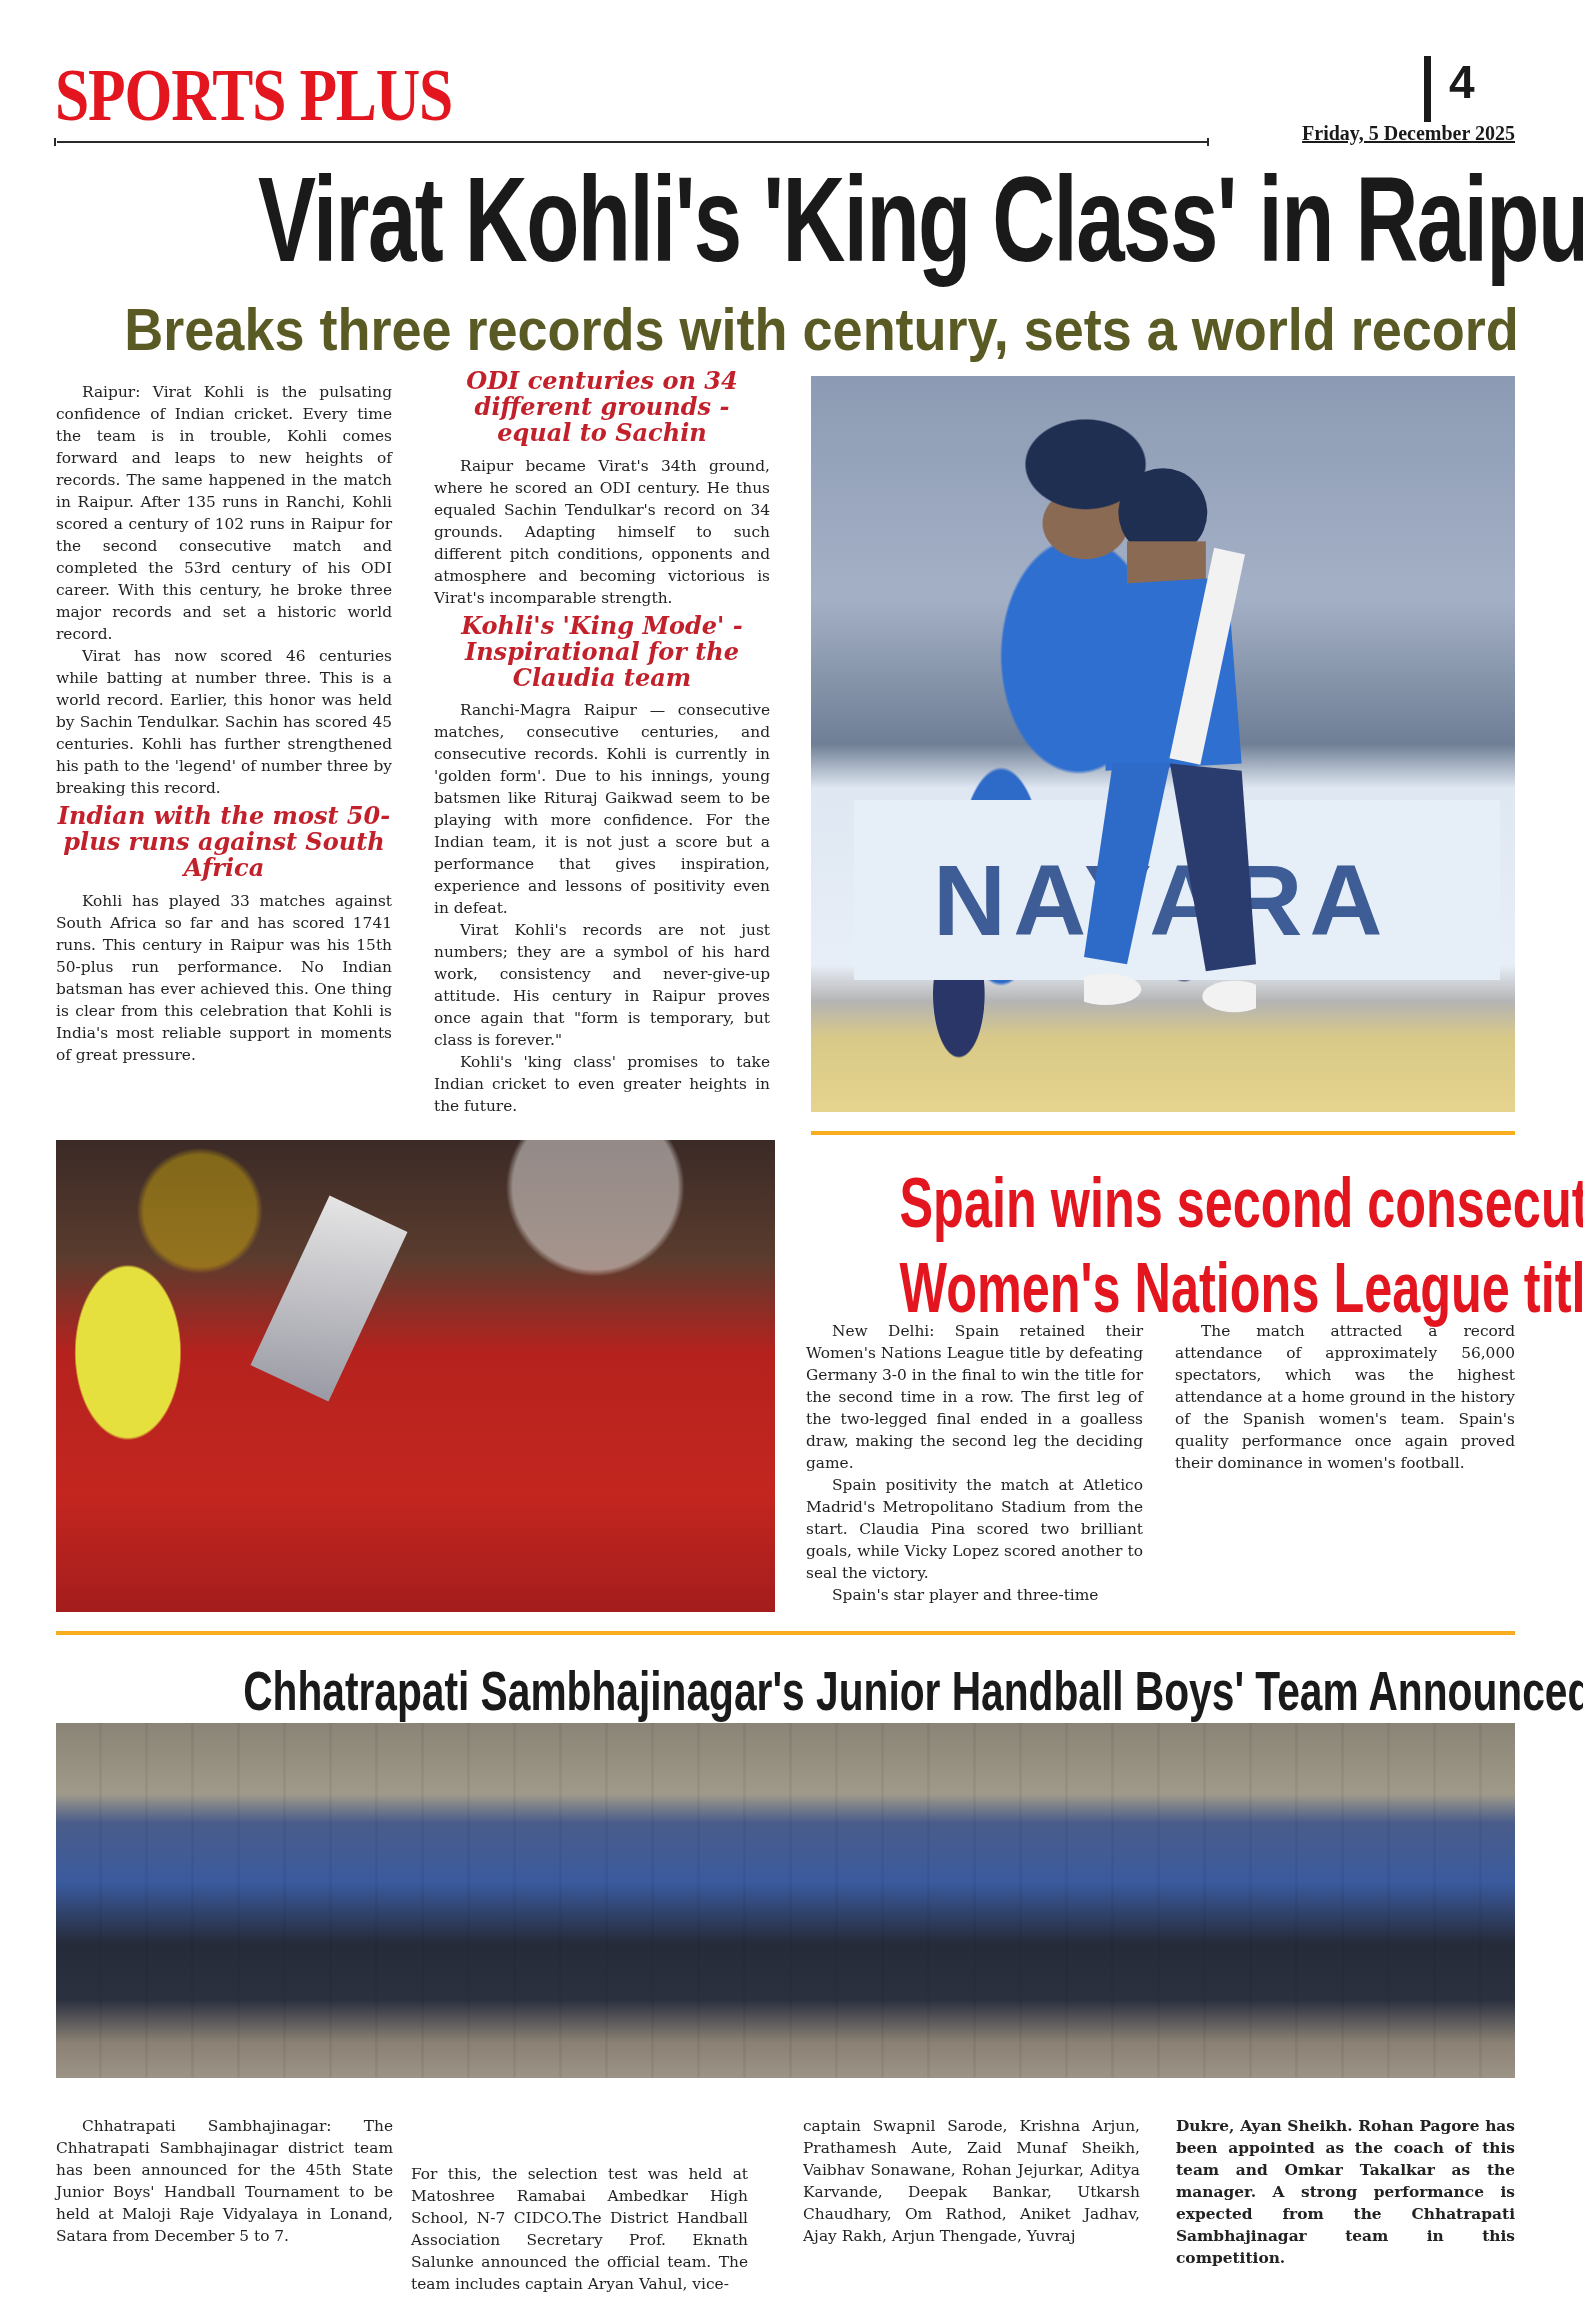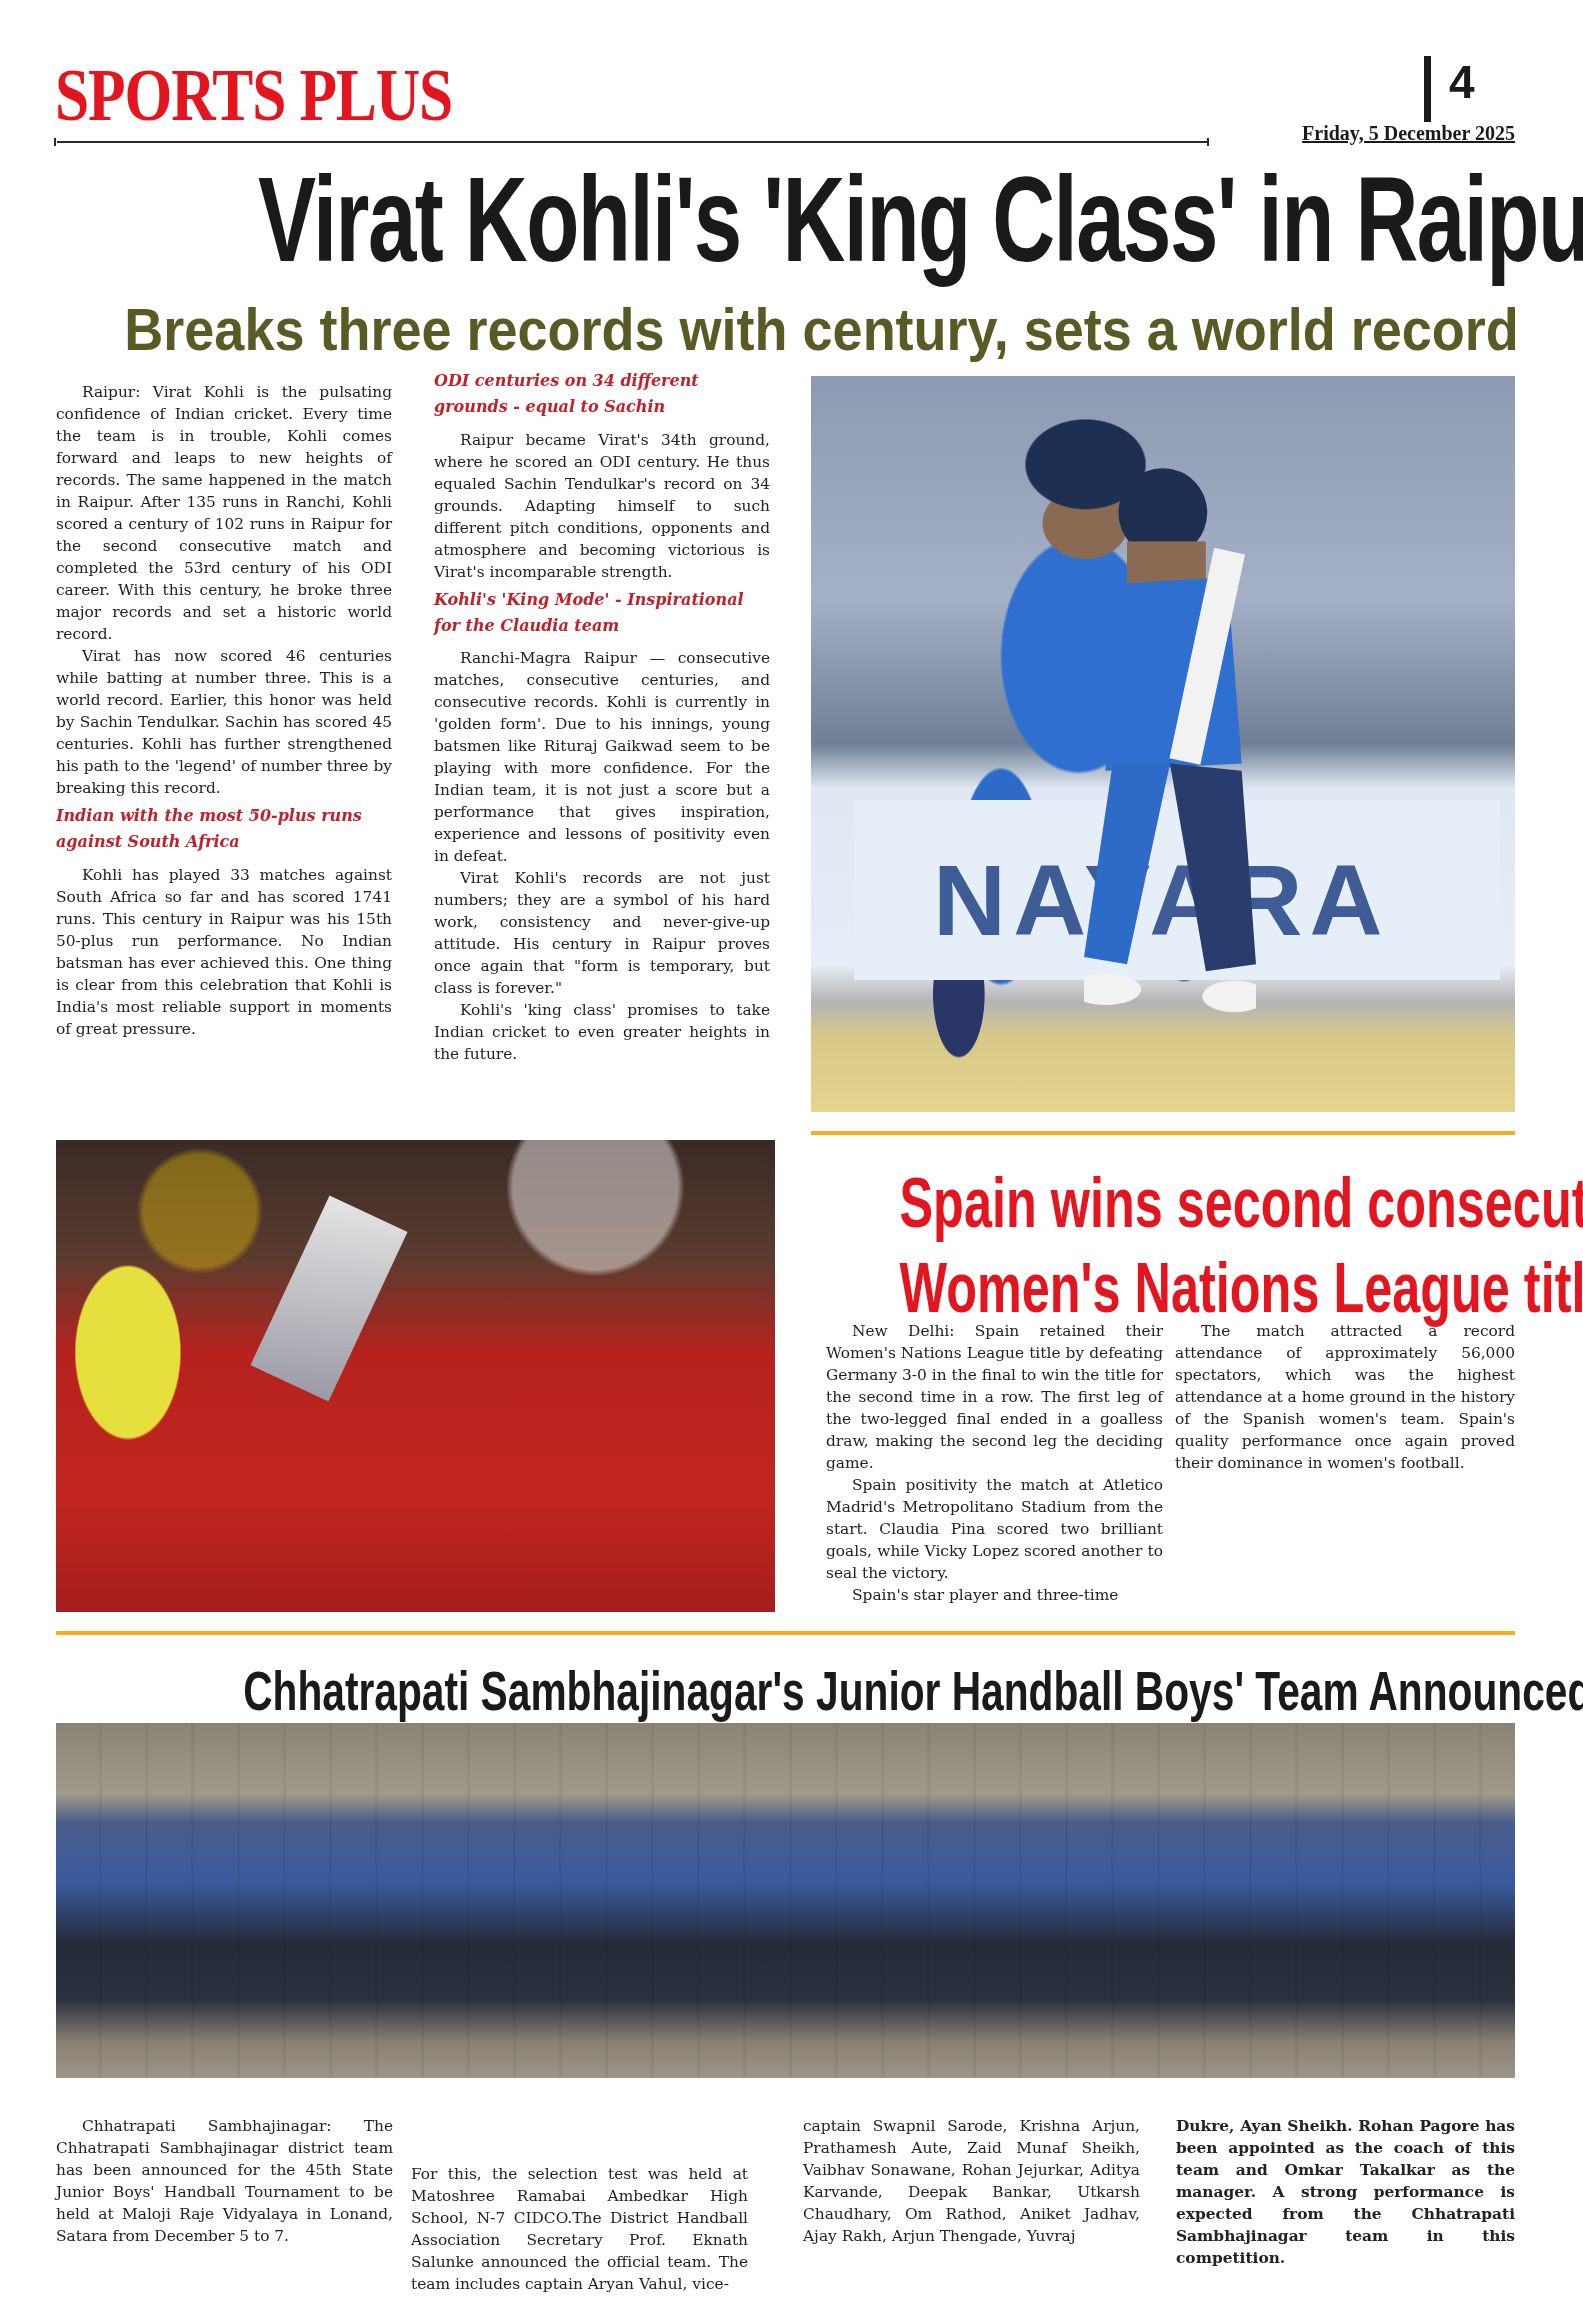--- a/index.html
+++ b/index.html
@@ -14,21 +14,21 @@
   .rule { left: 57px; top: 141px; width: 1152px; height: 2.2px; background: #2a2a2a; }
   .rule::before, .rule::after { content: ""; position: absolute; top: -2.9px; width: 2.2px; height: 8px; background: #2a2a2a; }
   .rule::before { left: -2.9px; }
   .rule::after { right: 0; }
 
   .headline { left: 50px; top: 159px; width: 1486px; text-align: center; font-family: "Liberation Sans", sans-serif; font-weight: bold; font-size: 121px; line-height: 1; color: #1a1a1a; letter-spacing: -2.2px; transform: scaleX(0.72); transform-origin: center top; white-space: nowrap; }
   .subhead { left: 50px; top: 300px; width: 1486px; text-align: center; font-family: "Liberation Sans", sans-serif; font-weight: bold; font-size: 60px; line-height: 1; color: #5a5a25; transform: scaleX(0.9); transform-origin: center top; white-space: nowrap; }
 
   .col { font-family: "DejaVu Serif", serif; font-size: 15.4px; line-height: 22px; text-align: justify; color: #222; }
   .col p { margin: 0; text-indent: 26px; }
-  .subhd { font-family: "DejaVu Serif", serif; font-style: italic; font-weight: bold; color: #c2202a; font-size: 16px; line-height: 26px; text-align: left; margin: 4.3px 0 8.6px 0; }
+  .subhd { font-family: "DejaVu Serif", serif; font-style: italic; font-weight: bold; color: #c2202a; font-size: 24px; line-height: 26px; text-align: center; margin: 4.3px 0 8.6px 0; }
 
   .photo { overflow: hidden; }
   .kohli-photo { left: 811px; top: 376px; width: 704px; height: 736px;
     background:
       radial-gradient(ellipse 14% 10% at 39% 12%, #1f2f52 0 60%, transparent 62%),
       radial-gradient(ellipse 10% 8% at 39% 20%, #8a6a52 0 60%, transparent 62%),
       linear-gradient(160deg, transparent 40%, transparent 41%),
       radial-gradient(ellipse 18% 26% at 38% 38%, #2f6fd0 0 60%, transparent 62%),
       radial-gradient(ellipse 10% 24% at 27% 68%, #2e6ac8 0 60%, transparent 62%),
       radial-gradient(ellipse 8% 20% at 53% 70%, #2a3b6e 0 60%, transparent 62%),
@@ -108,21 +108,21 @@
 
 <div class="abs photo spain-photo">
   <div class="trophy"></div>
 </div>
 <div class="abs yellow-rule spain-rule"></div>
 <div class="abs spain-head">
   <div>Spain wins second consecutive</div>
   <div>Women's Nations League title</div>
 </div>
 
-<div class="abs col" style="left:806px; top:1320px; width:337px;margin-left:20px;">
+<div class="abs col" style="left:806px; top:1320px; width:337px;">
   <p>New Delhi: Spain retained their Women's Nations League title by defeating Germany 3-0 in the final to win the title for the second time in a row. The first leg of the two-legged final ended in a goalless draw, making the second leg the deciding game.</p>
   <p>Spain positivity the match at Atletico Madrid's Metropolitano Stadium from the start. Claudia Pina scored two brilliant goals, while Vicky Lopez scored another to seal the victory.</p>
   <p>Spain's star player and three-time</p>
 </div>
 <div class="abs col" style="left:1175px; top:1320px; width:340px;">
   <p>The match attracted a record attendance of approximately 56,000 spectators, which was the highest attendance at a home ground in the history of the Spanish women's team. Spain's quality performance once again proved their dominance in women's football.</p>
 </div>
 
 <div class="abs yellow-rule handball-rule"></div>
 <div class="abs handball-head">Chhatrapati Sambhajinagar's Junior Handball Boys' Team Announced</div>

